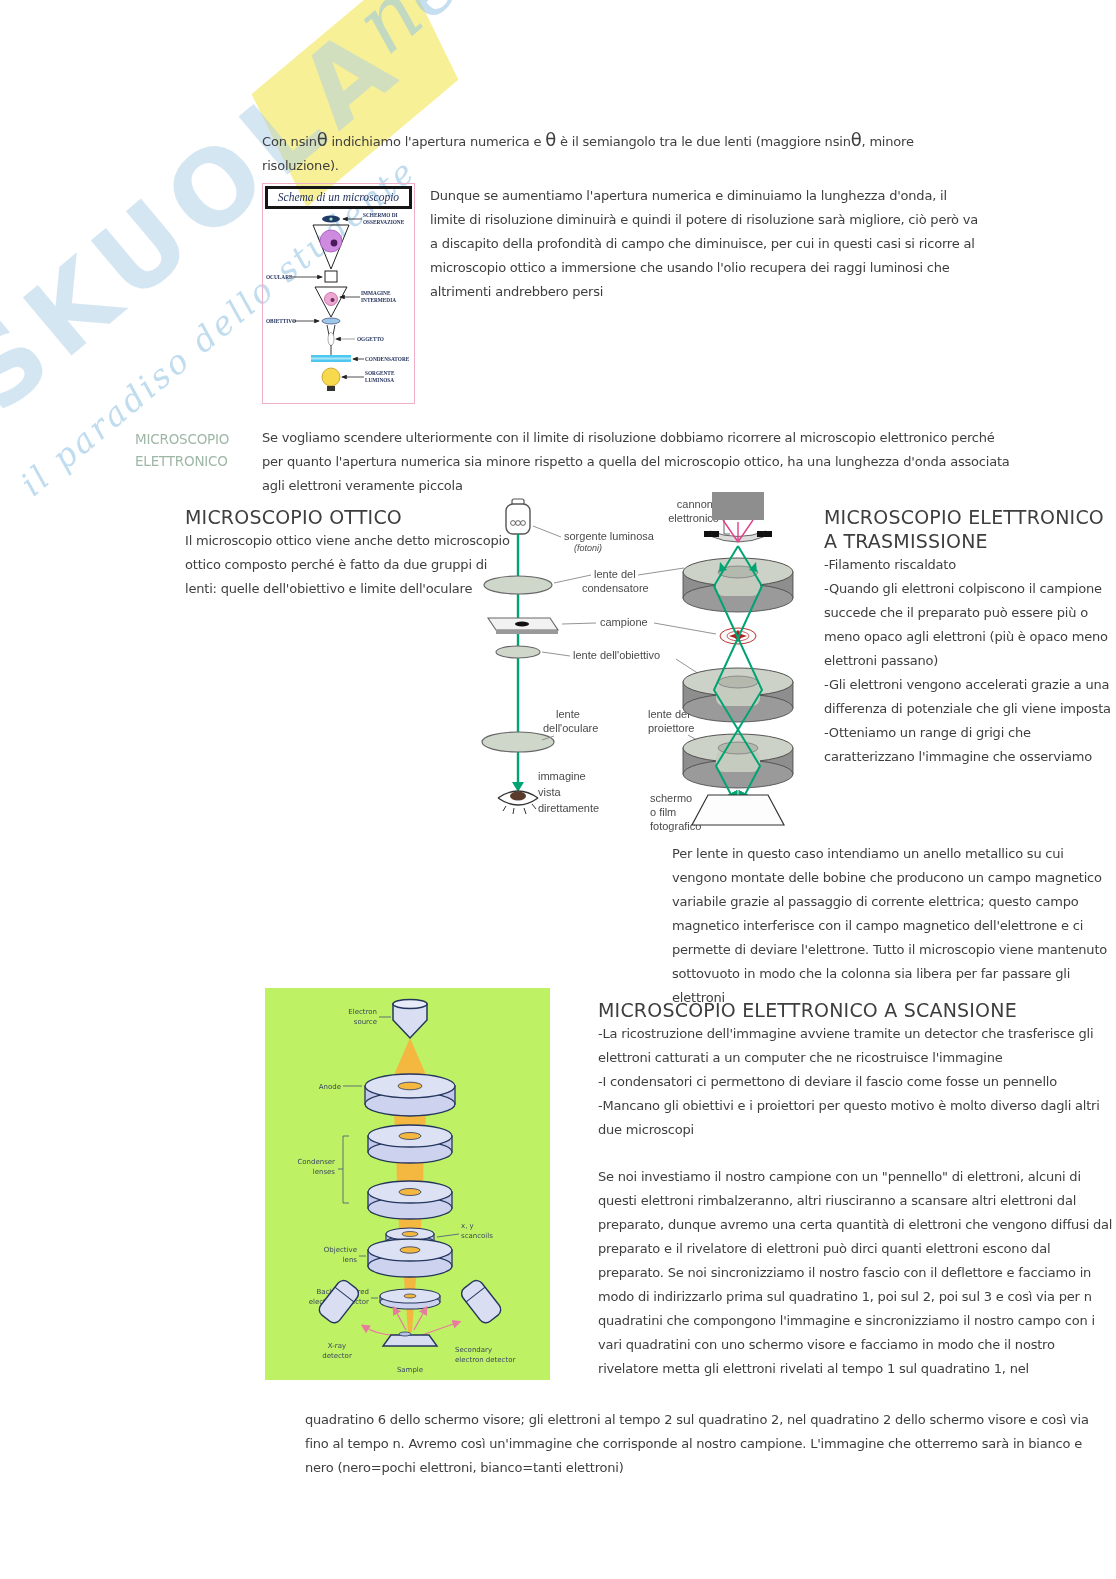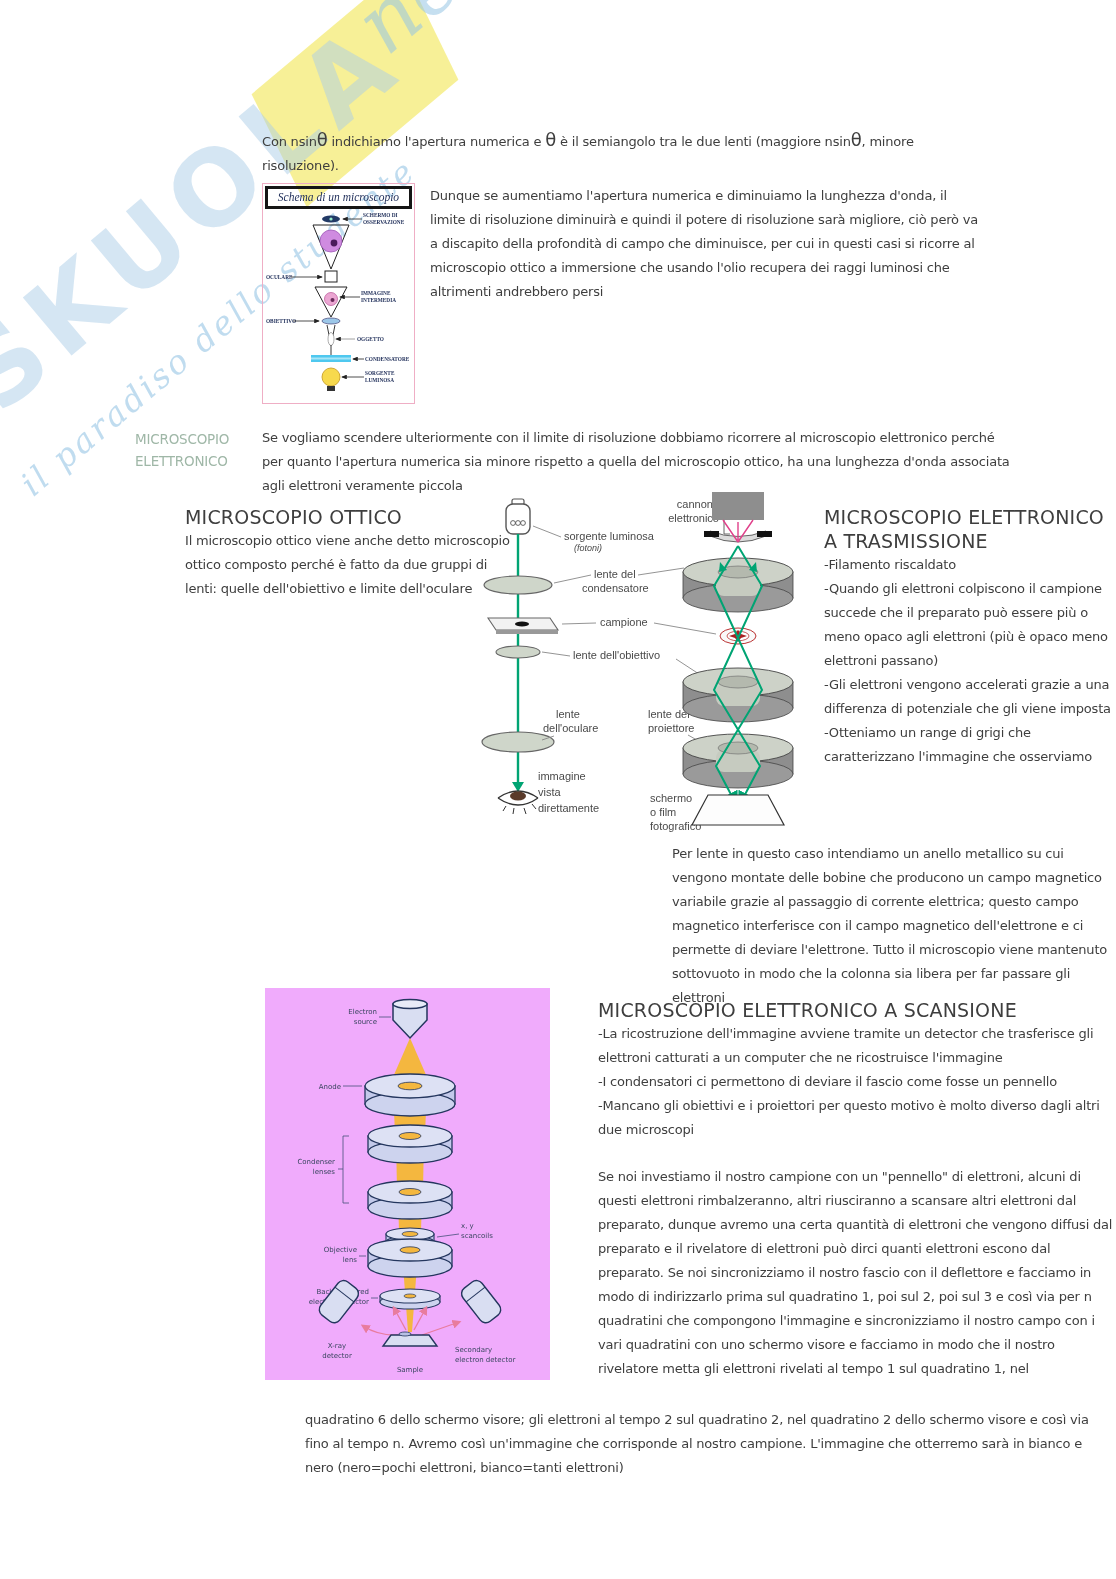--- a/index.html
+++ b/index.html
@@ -23,21 +23,21 @@
               letter-spacing:3px;color:rgba(150,196,228,.6);}
   
   .schema{position:absolute;left:262px;top:183px;width:153px;height:221px;
           border:1px solid #efaec5;padding:2px;box-sizing:border-box;}
   .schema-title{border:3px solid #161616;font-family:"Liberation Serif",serif;font-style:italic;
                 font-size:11.5px;text-align:center;line-height:17px;color:#1c2b57;}
   .slab{font-family:"Liberation Serif",serif;font-weight:bold;font-size:5.3px;fill:#1c2b57;}
   .dlab{font-family:"Liberation Sans",sans-serif;font-size:11px;fill:#4a4a4a;}
   .dlab-i{font-family:"Liberation Sans",sans-serif;font-style:italic;font-size:9px;fill:#4a4a4a;}
   .semlab{font-family:"DejaVu Sans",sans-serif;font-size:7px;fill:#3a4660;}
-  .sem-box{position:absolute;left:265px;top:988px;width:285px;height:392px;background:#f0abfc;}
+  .sem-box{position:absolute;left:265px;top:988px;width:285px;height:392px;background:#bef264;}
   svg{display:block;}
 </style>
 </head>
 <body>
 
 <div class="page">
 
   <div>
     <div class="wm-yellow"></div>
     <div class="wm-text"><span class="wm-brand">SKUOLA</span><span class="wm-net">net</span></div>

